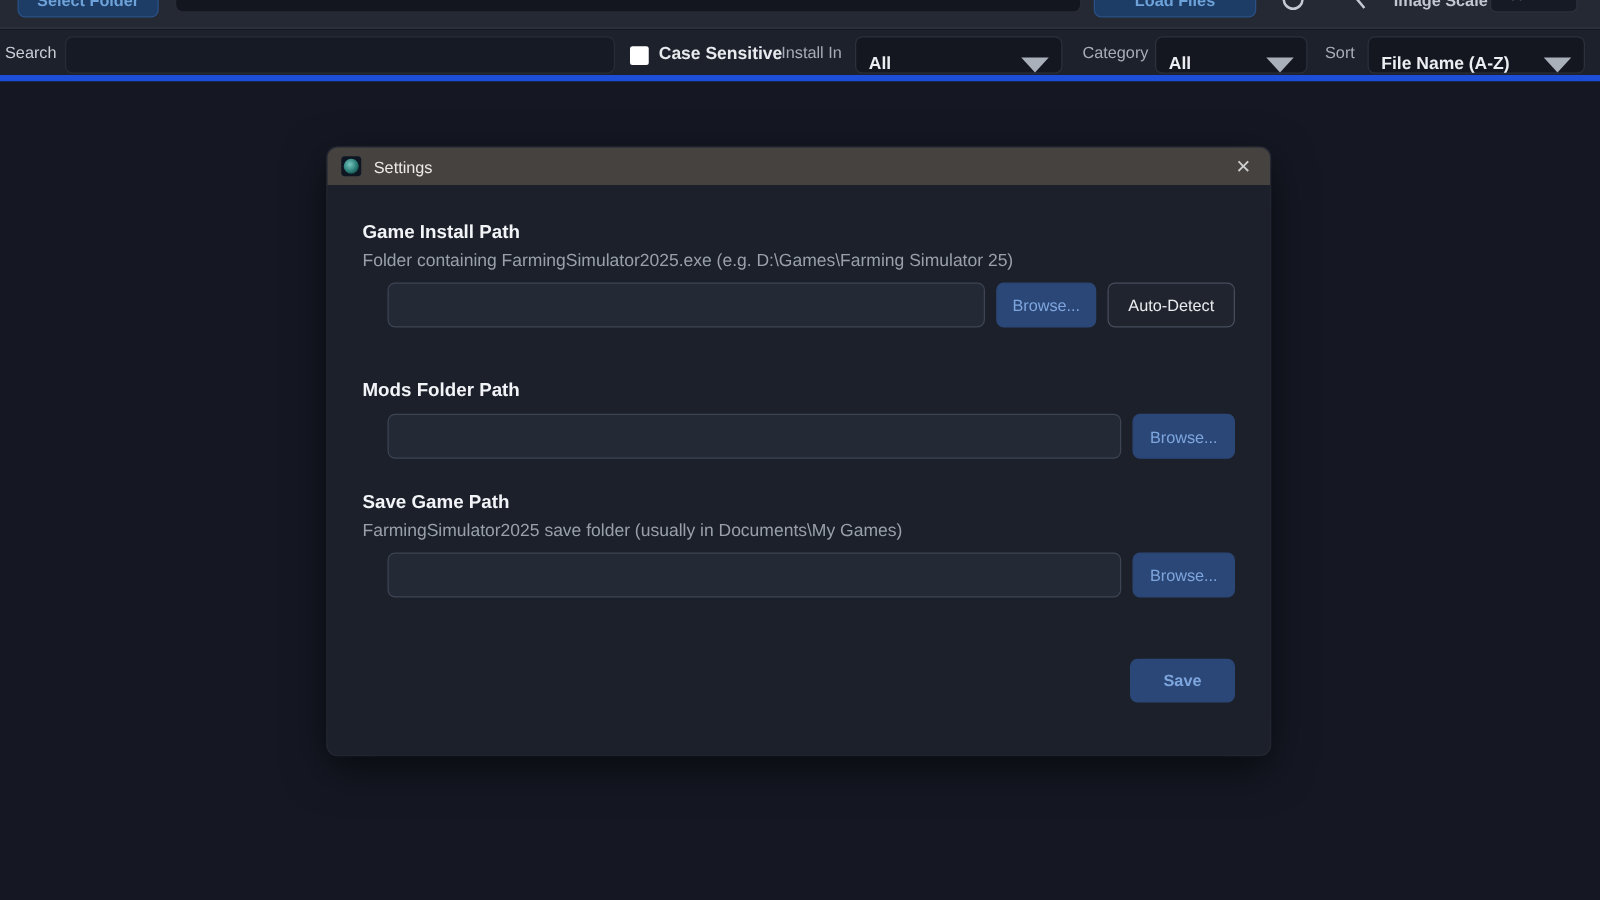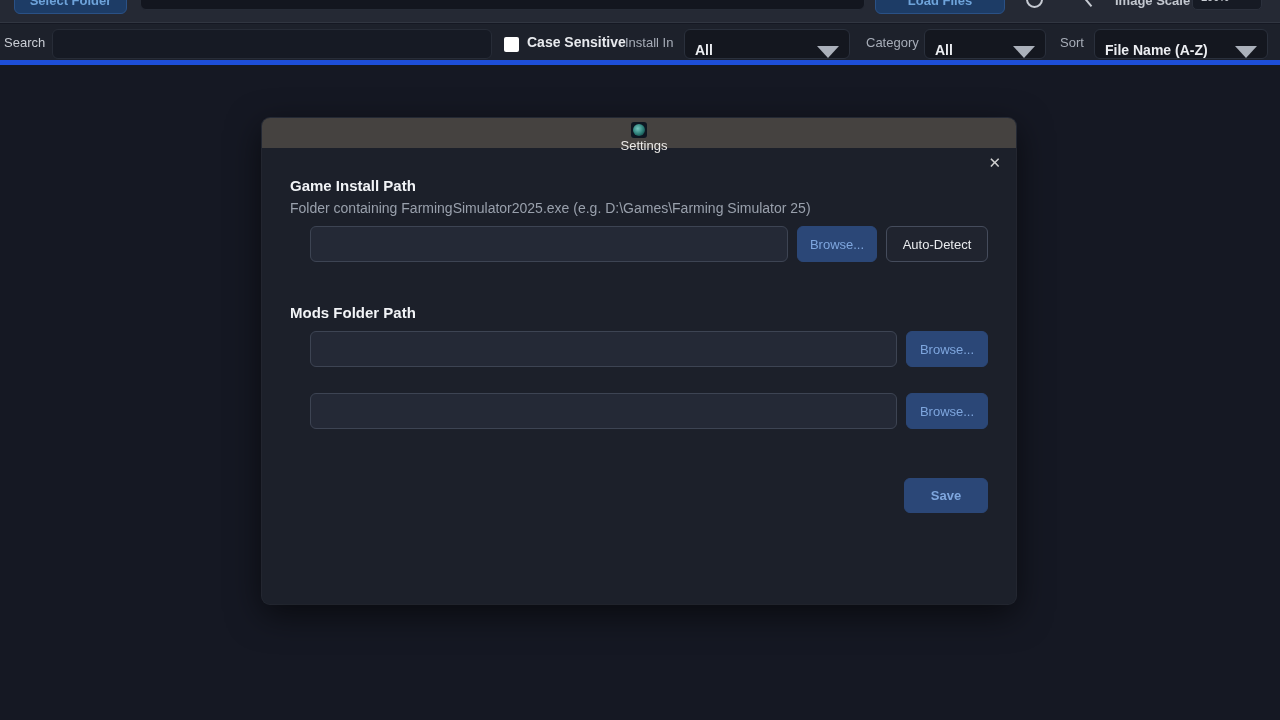--- a/index.html
+++ b/index.html
@@ -87,21 +87,21 @@
   .fb-sort { left:1094px; width:174px; }
 
   
   .dialog {
     position:absolute; left:262px; top:118px; width:754px; height:486px;
     background:#1c202a; border-radius:8px;
     box-shadow:0 0 0 1px rgba(170,185,210,0.13), 0 10px 34px rgba(0,0,0,0.6);
   }
   .dlg-titlebar {
     height:30px; background:#454240; border-radius:8px 8px 0 0;
-    display:flex; align-items:center; padding:4px 11px;flex-direction:column;
+    display:flex; align-items:center; padding:4px 11px;
   }
   .dlg-app-icon {
     width:16px; height:16px; border-radius:3px; background:#0e1622; position:relative; flex:none;
   }
   .dlg-app-icon::after {
     content:""; position:absolute; inset:2px; border-radius:50%;
     background:radial-gradient(circle at 40% 38%, #7ad0c8, #2a7f78 55%, #0d3a3a 90%);
     opacity:.95;
   }
   .dlg-title { margin-left:10px; font-size:13px; color:#eceae7; }
@@ -197,20 +197,22 @@
 
     <div class="sec2">
       <div class="sec-heading">Mods Folder Path</div>
       <div class="sec-row">
         <input class="path-input" value="" style="">
         <button class="btn btn-primary w-browse2">Browse...</button>
       </div>
     </div>
 
     <div class="sec3">
+      <div class="sec-heading">Save Game Path</div>
+      <div class="sec-desc">FarmingSimulator2025 save folder (usually in Documents\My Games)</div>
       <div class="sec-row">
         <input class="path-input" value="" style="">
         <button class="btn btn-primary w-browse2">Browse...</button>
       </div>
     </div>
 
     <div class="save-row">
       <button class="btn btn-primary btn-save">Save</button>
     </div>
 

